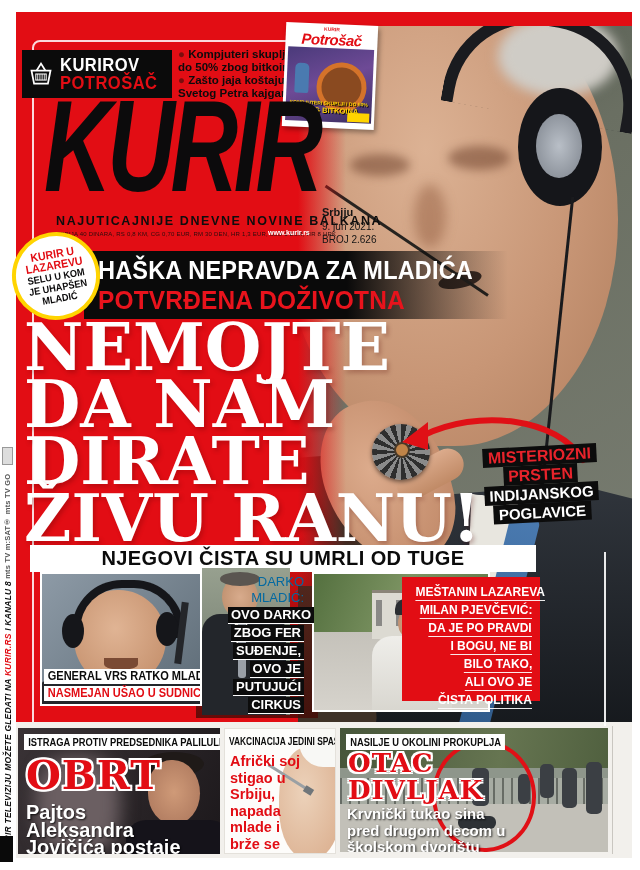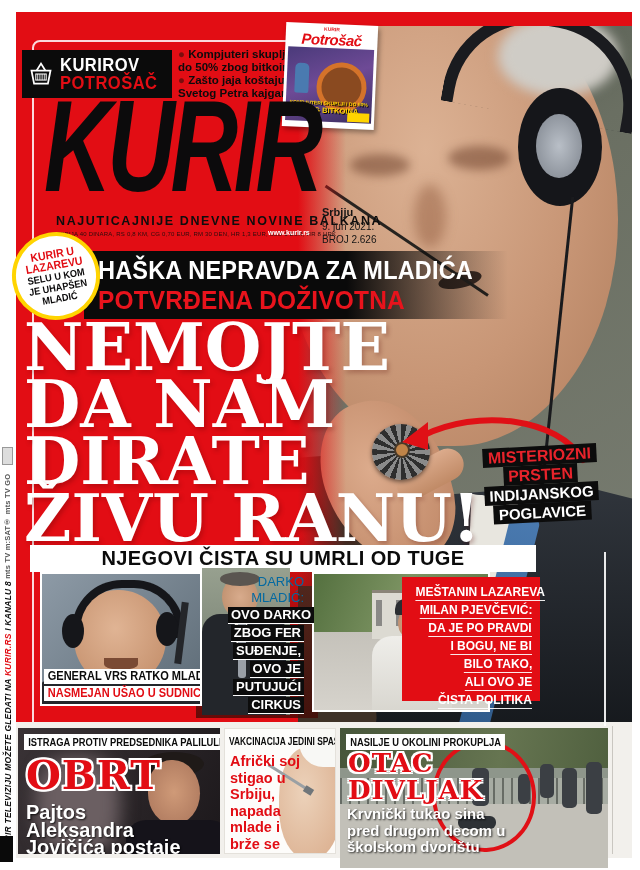--- a/index.html
+++ b/index.html
@@ -208,21 +208,21 @@
            text-shadow:1px 1px 2px rgba(0,0,0,.8);}
   .story2{left:224px;top:728px;width:112px;height:126px;background:#fdfcfa;border:1px solid #e4e1db;box-sizing:border-box;}
   .s2-arm{position:absolute;right:-6px;top:18px;width:62px;height:112px;border-radius:45%;
            background:radial-gradient(ellipse at 40% 40%,#ecd2ba,#d9ab8a);}
   .s2-coat{position:absolute;right:-4px;top:-4px;width:40px;height:42px;background:#f8f8f5;border-radius:0 0 0 60%;}
   .s2-syringe{position:absolute;right:26px;top:46px;width:44px;height:3px;background:#9aa0a4;transform:rotate(32deg);}
   .s2-hub{position:absolute;right:22px;top:58px;width:9px;height:7px;background:#70767a;transform:rotate(32deg);}
   .s2-kicker{position:absolute;left:4px;top:6px;color:#0b0b0b;font-weight:bold;font-size:10.5px;white-space:nowrap;
            transform:scaleX(.8);transform-origin:left;}
   .s2-text{position:absolute;left:5px;top:24px;width:72px;color:#e20d14;font-weight:bold;font-size:14.5px;line-height:16.5px;}
-  .story3{left:340px;top:728px;width:268px;height:140px;background:#c2c0b8;}
+  .story3{left:340px;top:728px;width:268px;height:124px;background:#c2c0b8;}
   .s3-trees{position:absolute;left:0;top:0;width:268px;height:42px;background:linear-gradient(100deg,#46553a,#66755ا 60%,#50603f);}
   .s3-mid{position:absolute;left:0;top:40px;width:268px;height:18px;background:#8e968b;}
   .s3-fence{position:absolute;left:0;top:50px;width:268px;height:26px;background:#a7aca3;
            background-image:repeating-linear-gradient(90deg,rgba(40,45,40,.5) 0 2px,transparent 2px 9px);}
   .s3-fig{position:absolute;background:#3b3f44;border-radius:5px;}
   .s3-fallen{position:absolute;left:118px;top:88px;width:38px;height:13px;background:#2e3236;border-radius:6px;}
   .s3-ellipse{position:absolute;left:92px;top:12px;width:96px;height:104px;border:4px solid #e01016;border-radius:50%;
            transform:rotate(-5deg);}
   .s3-head{left:8px;top:22px;font-size:26px;line-height:27px;}
   .s3-text{position:absolute;left:7px;top:78px;width:170px;color:#fff;font-weight:bold;font-size:15px;line-height:16.5px;

